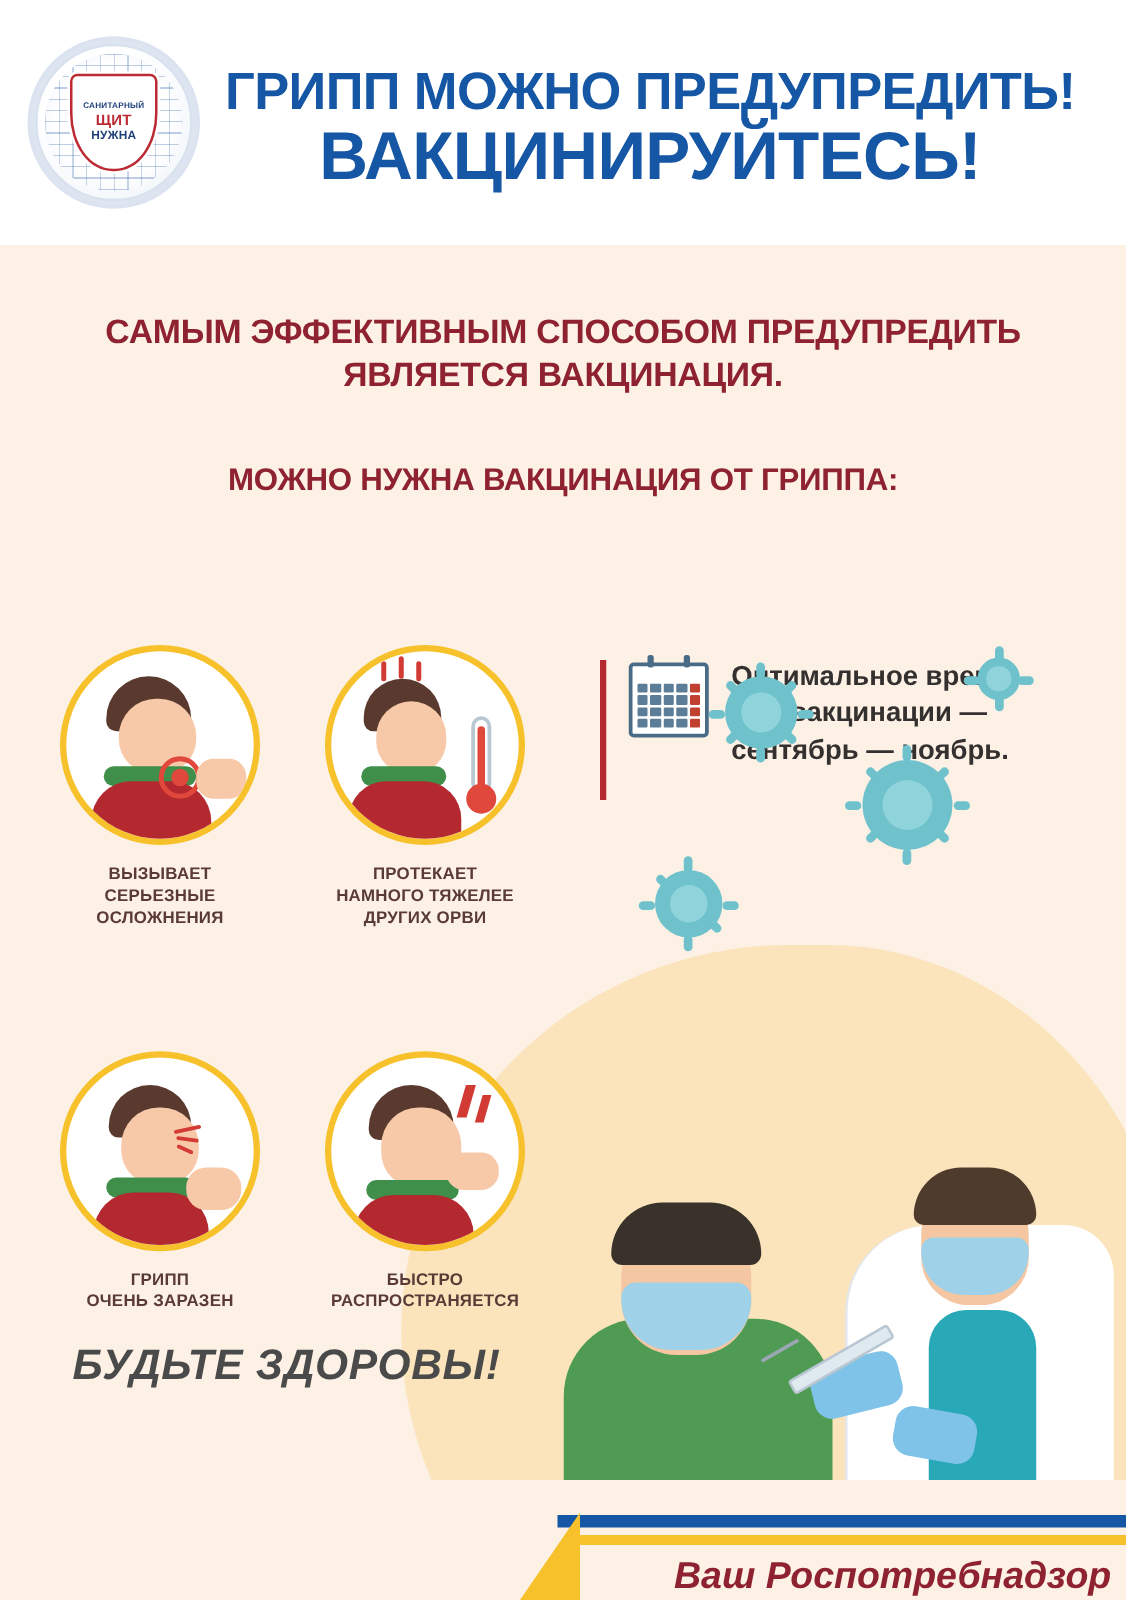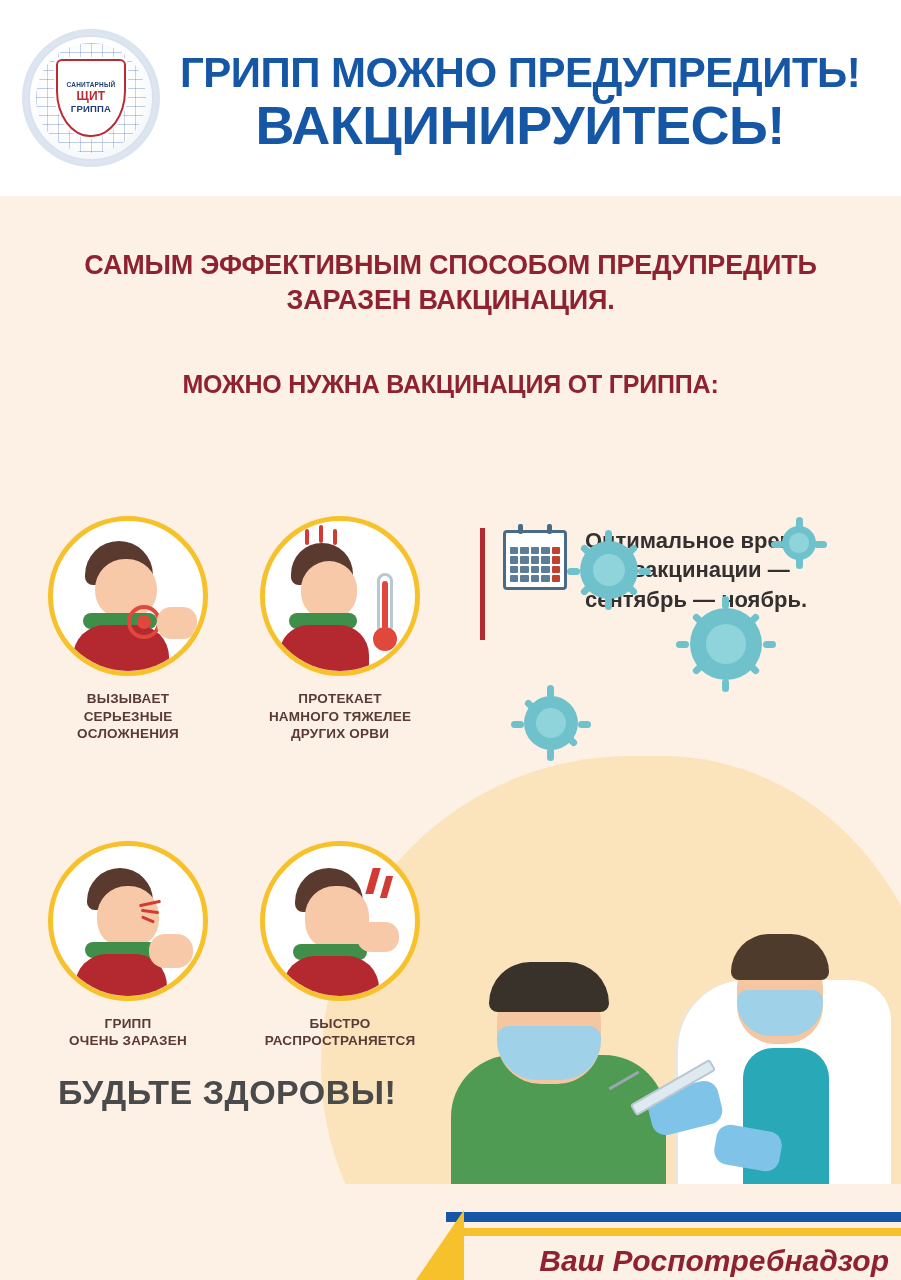--- a/index.html
+++ b/index.html
@@ -299,20 +299,21 @@
   }
   .foot-left {
     position:absolute; left:0; bottom:0; width: 470px; height: 96px;
     background: #fdf1e6;
   }
   .healthy {
     position: absolute;
     left: 58px;
     bottom: 168px;
     font-size: 34px;
+    font-style: italic;
     font-weight: bold;
     color: #4a4a4a;
     letter-spacing: .5px;
   }
   .foot-bar {
     position:absolute; right: 0; bottom: 0; width: 470px; height: 96px;
     background: #fdf1e6;
   }
   .foot-blue {
     position:absolute; right:0; bottom: 58px; width: 455px; height: 10px;
@@ -340,36 +341,36 @@
 
 <div class="poster">
 
   <div class="header">
     <div class="emblem">
       <div class="ring"></div>
       <div class="globe"></div>
       <div class="shield">
         <span class="sh-top">САНИТАРНЫЙ</span>
         <span class="sh-mid">ЩИТ</span>
-        <span class="sh-bot">ГРИППА</span>
+        <span class="sh-bot">НУЖНА</span>
       </div>
     </div>
     <div class="header-titles">
       <div class="title-1">ГРИПП МОЖНО ПРЕДУПРЕДИТЬ!</div>
       <div class="title-2">ВАКЦИНИРУЙТЕСЬ!</div>
     </div>
   </div>
 
   <div class="body-area">
     <div class="blob"></div>
 
     <div class="headline">
       <h2>
         <span>САМЫМ ЭФФЕКТИВНЫМ СПОСОБОМ ПРЕДУПРЕДИТЬ</span><br>
-        <span>ЗАРАЗЕН ВАКЦИНАЦИЯ.</span>
+        <span>ЯВЛЯЕТСЯ ВАКЦИНАЦИЯ.</span>
       </h2>
     </div>
 
     <div class="subhead">МОЖНО НУЖНА ВАКЦИНАЦИЯ ОТ ГРИППА:</div>
 
     <div class="icon-grid">
       <div class="icon-row">
 
         <div class="icon-cell">
           <div class="circle">

